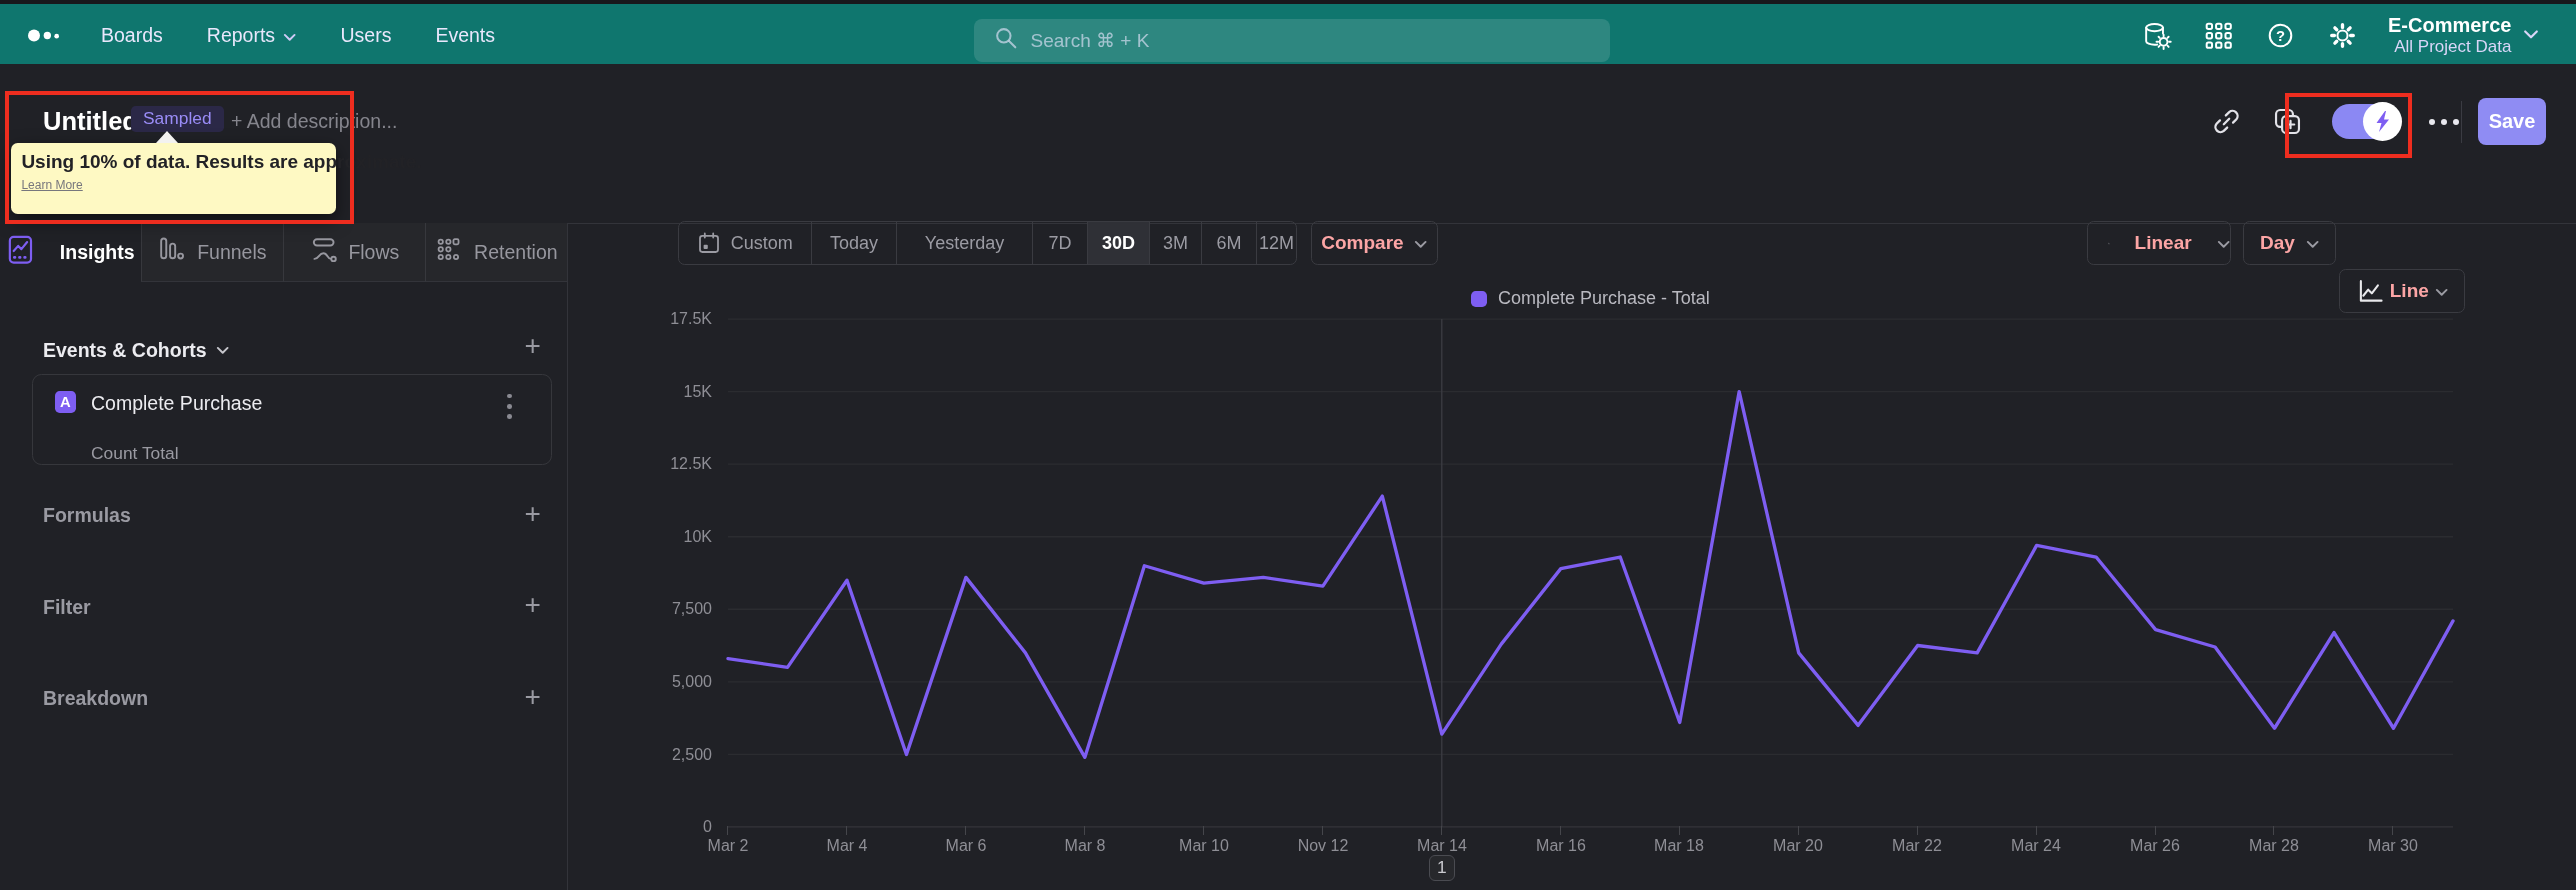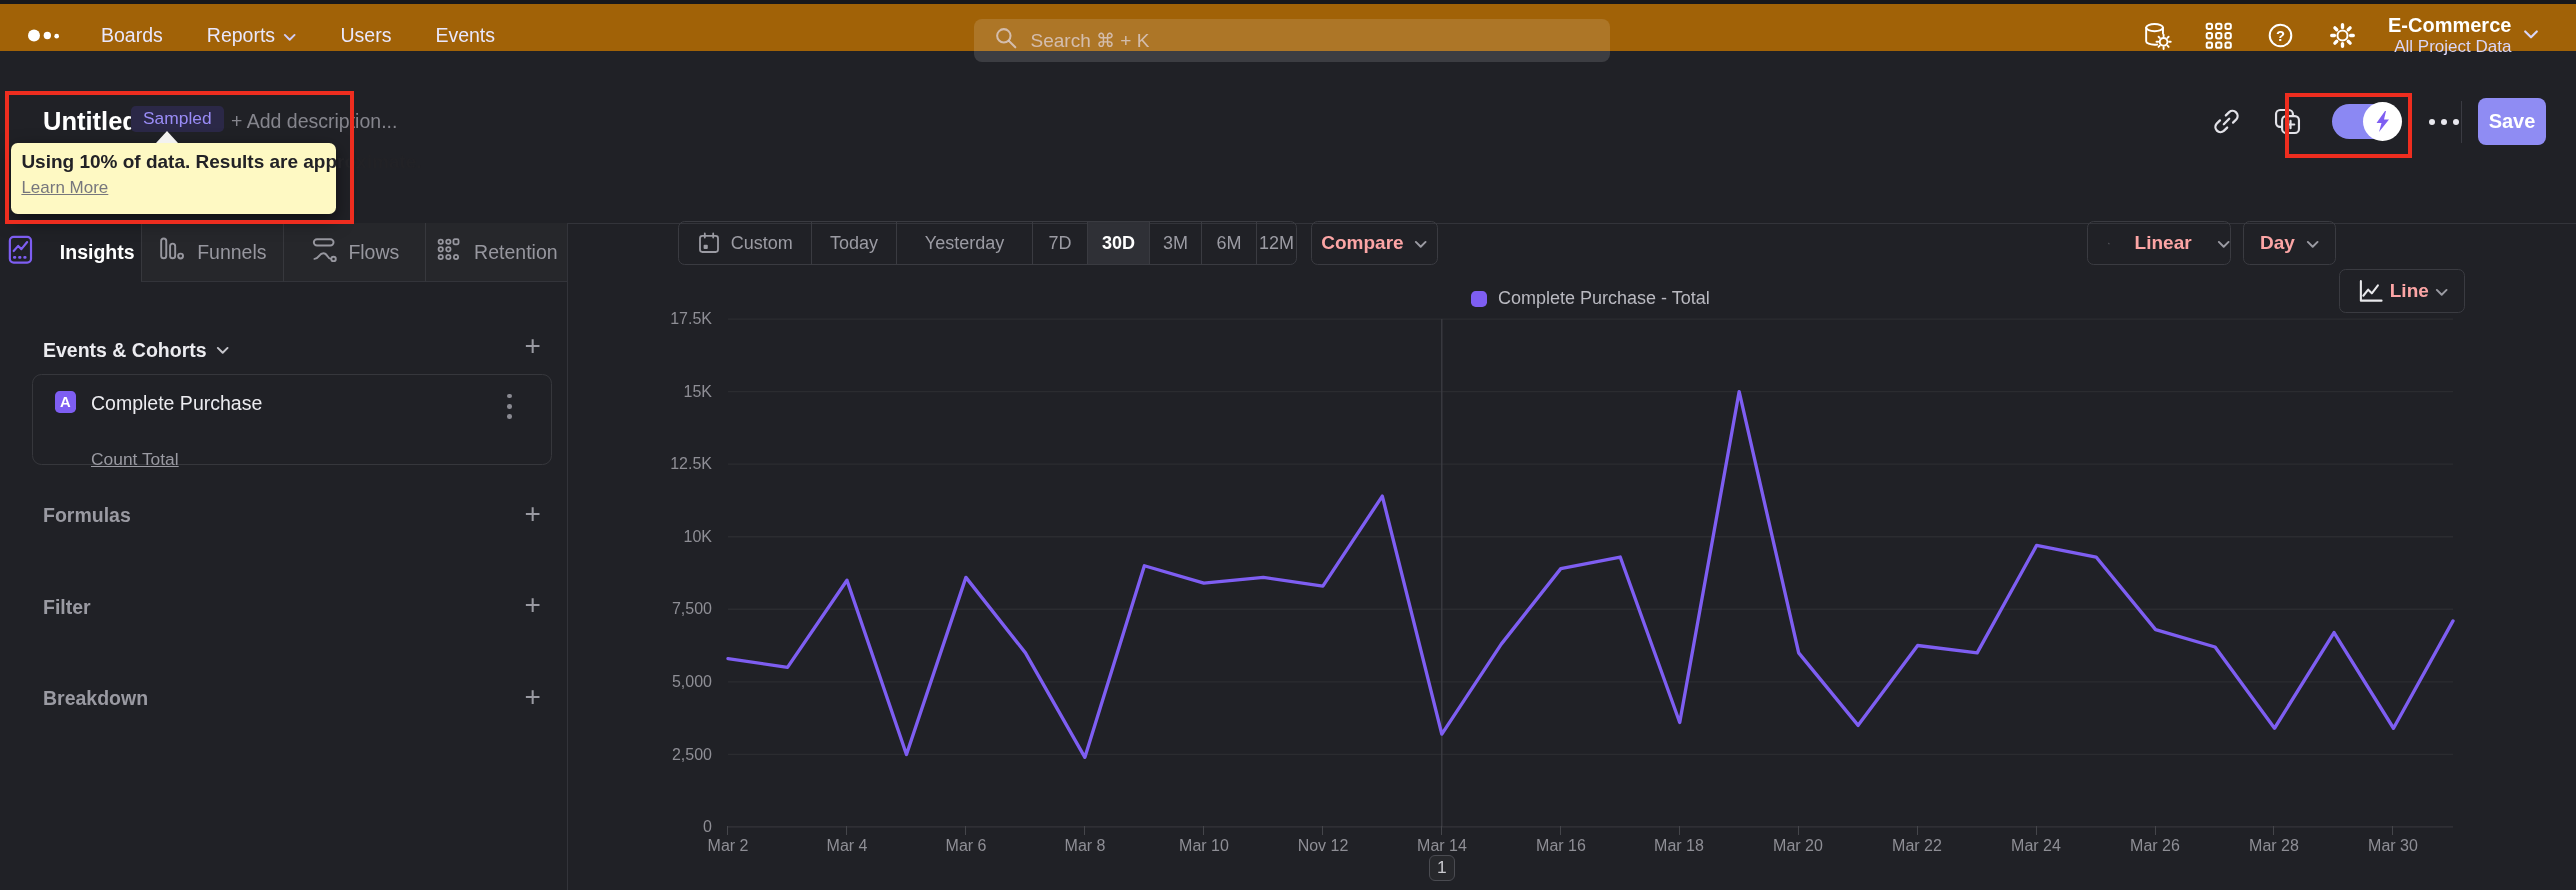--- a/index.html
+++ b/index.html
@@ -1,20 +1,20 @@
 <!DOCTYPE html>
 <html style="font-size:10.7px"><head>
 <meta charset="utf-8">
 <style>
   html,body{margin:0;padding:0;background:#131316;}
   #app{position:relative;width:2576px;height:890px;background:#202126;overflow:hidden;
        font-family:"Liberation Sans",sans-serif;color:#ececf0;}
   
   #topstrip{position:absolute;left:0;top:0;width:2576px;height:4px;background:#18181c;}
-  #topnav{position:absolute;left:0;top:4px;width:2576px;height:47px;background:#a16207;}
+  #topnav{position:absolute;left:0;top:4px;width:2576px;height:60px;background:#0f766e;}
   #logo{position:absolute;left:25.5px;top:0;height:63px;display:flex;align-items:center;}
   #navitems{position:absolute;left:101px;top:0;height:63px;display:flex;align-items:center;gap:44px;}
   .navitem{display:flex;align-items:center;gap:8px;color:#e9e7fc;font-size:19.5px;cursor:pointer;}
   .navitem .chev{color:#cfcbf7;}
   #searchbar{position:absolute;left:974px;top:14.8px;width:617px;height:43px;border-radius:8px;
     background:rgba(255,255,255,0.13);display:flex;align-items:center;padding-left:19px;gap:12px;
     color:rgba(235,233,255,0.62);font-size:19px;}
   #topicons{position:absolute;left:2141px;top:0;height:63px;display:flex;align-items:center;gap:31px;}
   .topicon{width:31px;height:31px;display:flex;align-items:center;justify-content:center;cursor:pointer;}
   #project{position:absolute;left:2388px;top:0;height:63px;display:flex;align-items:center;gap:12px;cursor:pointer;}
@@ -23,21 +23,21 @@
   
   #headrow{position:absolute;left:0;top:67px;width:2576px;height:156px;background:#202126;
     border-bottom:1.3px solid #33343a;}
   #title{position:absolute;left:43px;top:107px;font-size:25.5px;font-weight:700;color:#fff;}
   #sampled{position:absolute;left:131px;top:106px;height:25.5px;padding:0 12px;border-radius:4.7px;
     background:#2b2847;color:#9a8cf6;font-size:17.4px;display:flex;align-items:center;}
   #adddesc{position:absolute;left:231px;top:110px;font-size:19.5px;color:#85858d;}
   #tooltip{position:absolute;left:10.7px;top:143px;width:325px;height:71px;background:#fef9c3;
     border-radius:6.7px;box-shadow:0 6.7px 17.4px rgba(0,0,0,.5);z-index:20;}
   #tooltip .tline1{position:absolute;left:10.7px;top:8px;font-size:19px;font-weight:700;color:#222226;white-space:nowrap;}
-  #tooltip .tlink{position:absolute;left:10.7px;top:35px;font-size:17px;color:#77777d;text-decoration:underline;}
+  #tooltip .tlink{position:absolute;left:10.7px;top:35px;font-size:12px;color:#77777d;text-decoration:underline;}
   #tooltiparrow{position:absolute;left:156px;top:131px;width:0;height:0;z-index:21;
     border-left:11.4px solid transparent;border-right:11.4px solid transparent;border-bottom:12px solid #f3f2f0;}
   .redbox{position:absolute;border:4px solid #ee2d1f;z-index:40;pointer-events:none;}
   #redbox1{left:5.4px;top:91px;width:341px;height:125px;}
   #redbox2{left:2285px;top:93px;width:119px;height:57px;}
   #hdricons{position:absolute;left:2211px;top:67px;height:109px;display:flex;align-items:center;gap:29.5px;}
   #toggle{position:relative;width:67px;height:35px;border-radius:17.4px;background:#8b88f3;cursor:pointer;}
   #toggle .knob{position:absolute;right:-2.7px;top:-2px;width:39px;height:39px;border-radius:50%;background:#fff;
     display:flex;align-items:center;justify-content:center;}
   #dots3{display:flex;gap:6px;cursor:pointer;}
@@ -54,21 +54,21 @@
   #sidebarborder{position:absolute;left:567px;top:223px;width:1.3px;height:667px;background:#33343a;}
   
   .sechdr{position:absolute;left:43px;font-size:19.5px;font-weight:700;color:#ececf0;display:flex;align-items:center;gap:9.4px;}
   .plusbtn{position:absolute;left:518px;width:29.5px;height:29.5px;display:flex;align-items:center;justify-content:center;
     color:#9a9aa2;font-size:28px;font-weight:300;cursor:pointer;line-height:29.5px;}
   .sectionlabel{position:absolute;left:43px;font-size:19.5px;font-weight:700;color:#9a9aa2;}
   #eventcard{position:absolute;left:32px;top:374px;width:518px;height:89px;border:1.3px solid #36373c;border-radius:9.4px;cursor:pointer;}
   #abadge{position:absolute;left:21.5px;top:16px;width:21.5px;height:21.5px;border-radius:4.7px;background:#7e5ef2;
     color:#fff;font-size:14.8px;font-weight:700;display:flex;align-items:center;justify-content:center;}
   #evtitle{position:absolute;left:58px;top:17.4px;font-size:19.5px;color:#ececf0;}
-  #evmetric{position:absolute;left:58px;top:74px;font-size:17.4px;color:#9a9aa2;cursor:pointer;text-decoration:underline;}
+  #evmetric{position:absolute;left:58px;top:68px;font-size:17.4px;color:#9a9aa2;cursor:pointer;}
   #kebab{position:absolute;left:470px;top:14.8px;display:flex;flex-direction:column;gap:5.4px;cursor:pointer;padding:4px;}
   #kebab i{width:4.7px;height:4.7px;border-radius:50%;background:#8a8a92;}
   
   #rangegroup{position:absolute;left:678px;top:221px;height:44px;display:flex;border:1.3px solid #3a3b41;
     border-radius:6.7px;box-sizing:border-box;overflow:hidden;}
   .seg{display:flex;align-items:center;justify-content:center;gap:9.4px;font-size:18px;color:#9b9ba3;
     border-left:1.3px solid #3a3b41;box-sizing:border-box;cursor:pointer;white-space:nowrap;}
   .seg:first-child{border-left:none;}
   .seg.sel{background:#2f3036;color:#fff;font-weight:700;}
   .ddbtn{position:absolute;top:221px;height:44px;border:1.3px solid #3a3b41;border-radius:6.7px;box-sizing:border-box;

